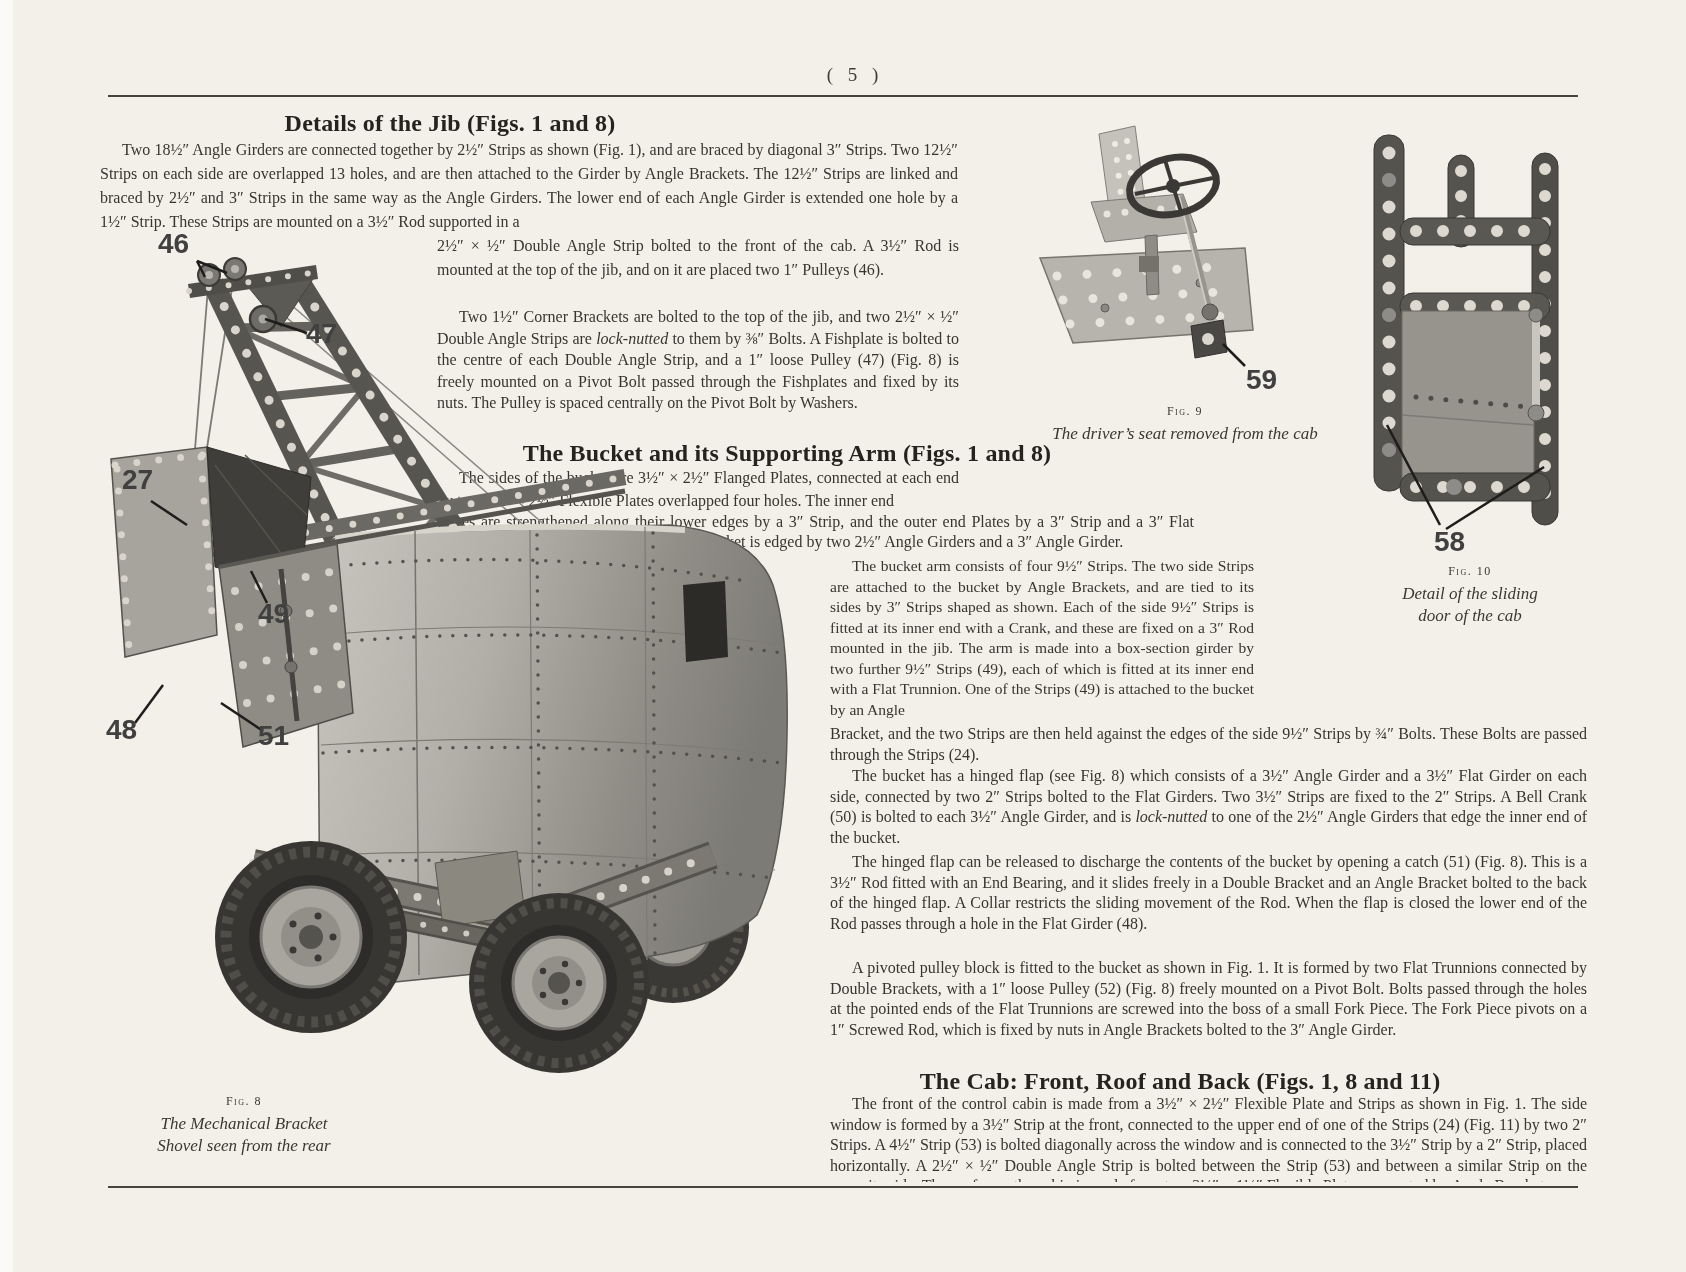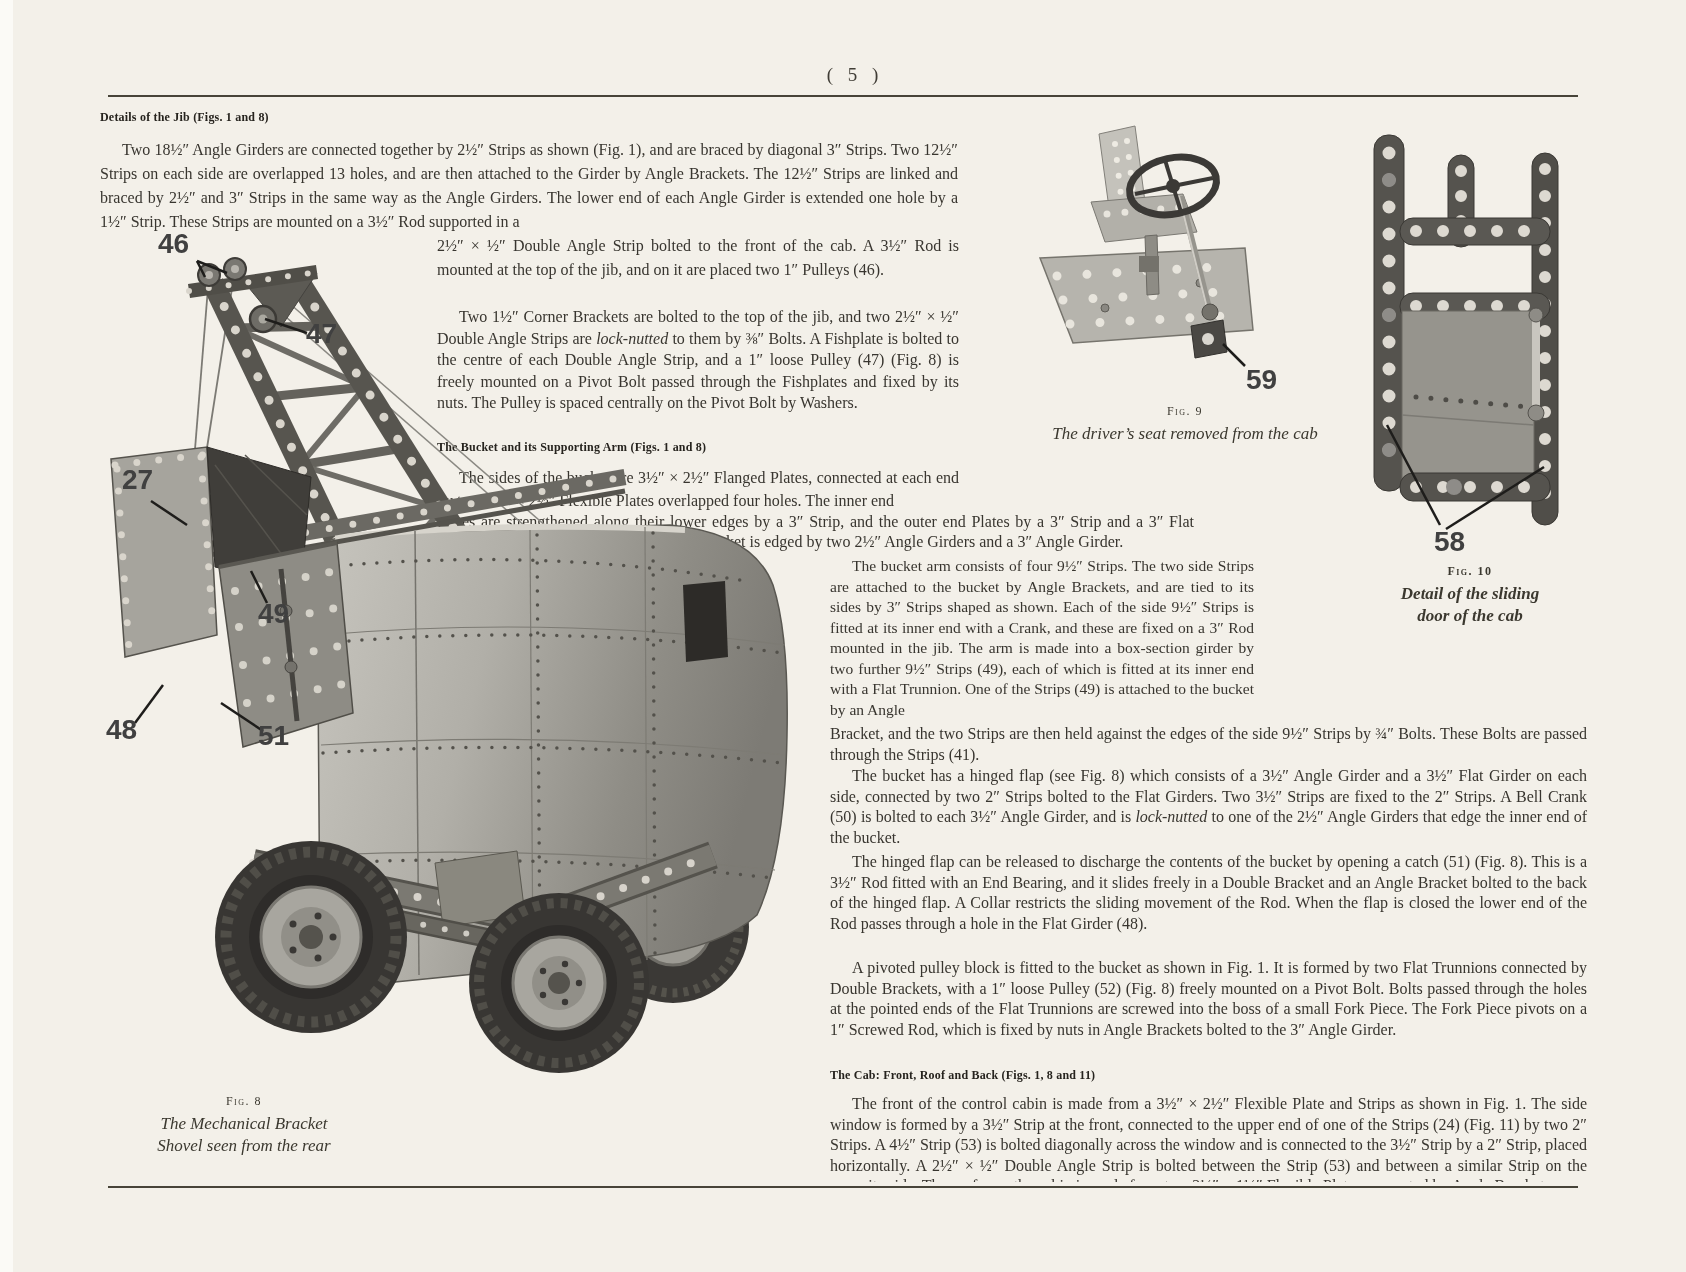--- a/index.html
+++ b/index.html
@@ -2,21 +2,21 @@
 <html><head>
 <meta charset="utf-8">
 <style>
   html,body { margin:0; padding:0; background:#dedbd3; }
   .page { position:relative; width:1686px; height:1272px; background:#f3f0e9;
           font-family:"Liberation Serif", serif; color:#38352f; overflow:hidden; }
   .abs { position:absolute; }
   .scan-edge { left:0; top:0; width:13px; height:1272px; background:#fbfaf6; }
   .pagenum { font-size:19px; letter-spacing:5px; color:#403d36; }
   .rule { background:#474439; height:2px; }
-  .h { font-weight:bold; font-size:12px; color:#26231e; letter-spacing:0.2px; }
+  .h { font-weight:bold; font-size:24px; color:#26231e; letter-spacing:0.2px;text-align:center; }
   .body { font-size:16px; text-align:justify; overflow:hidden; }
   .ind { text-indent:22px; }
   .em { font-style:italic; }
   .cap { text-align:center; font-style:italic; font-size:17px; line-height:22px; color:#3b382f; }
   .figlab { display:block; font-style:normal; font-variant:small-caps; letter-spacing:1.5px; font-size:12px; margin-bottom:1px; }
   .callout { font-family:"Liberation Sans", sans-serif; font-weight:bold; font-size:28px; color:#404040; }
   svg { display:block; }
 </style>
 </head>
 <body>
@@ -38,21 +38,21 @@
   <div class="abs body ind" style="left:437px;top:306px;width:522px;height:130px;line-height:21.5px;"><span>Two 1½″ Corner Brackets are bolted to the top of the jib, and two 2½″ × ½″ Double Angle Strips are </span><span class="em">lock-nutted</span><span> to them by ⅜″ Bolts. A Fishplate is bolted to the centre of each Double Angle Strip, and a 1″ loose Pulley (47) (Fig. 8) is freely mounted on a Pivot Bolt passed through the Fishplates and fixed by its nuts. The Pulley is spaced centrally on the Pivot Bolt by Washers.</span></div>
 
   <div class="abs h" style="left:437px;top:440px;width:700px;">The Bucket and its Supporting Arm (Figs. 1 and 8)</div>
 
   <div class="abs body ind" style="left:437px;top:466px;width:522px;height:48px;line-height:23px;">The sides of the bucket are 3½″ × 2½″ Flanged Plates, connected at each end by two 2½″ × 2½″ Flexible Plates overlapped four holes. The inner end</div>
 
   <div class="abs body" style="left:437px;top:512px;width:757px;height:42px;line-height:20px;">Plates are strengthened along their lower edges by a 3″ Strip, and the outer end Plates by a 3″ Strip and a 3″ Flat Girder (48) (Fig. 1). The inner end of the bucket is edged by two 2½″ Angle Girders and a 3″ Angle Girder.</div>
 
   <div class="abs body ind" style="left:830px;top:556px;width:424px;height:166px;line-height:20.5px;font-size:15.5px;">The bucket arm consists of four 9½″ Strips. The two side Strips are attached to the bucket by Angle Brackets, and are tied to its sides by 3″ Strips shaped as shown. Each of the side 9½″ Strips is fitted at its inner end with a Crank, and these are fixed on a 3″ Rod mounted in the jib. The arm is made into a box-section girder by two further 9½″ Strips (49), each of which is fitted at its inner end with a Flat Trunnion. One of the Strips (49) is attached to the bucket by an Angle</div>
 
-  <div class="abs body" style="left:830px;top:724px;width:757px;height:42px;line-height:20.5px;">Bracket, and the two Strips are then held against the edges of the side 9½″ Strips by ¾″ Bolts. These Bolts are passed through the Strips (41).</div>
+  <div class="abs body" style="left:830px;top:724px;width:757px;height:42px;line-height:20.5px;">Bracket, and the two Strips are then held against the edges of the side 9½″ Strips by ¾″ Bolts. These Bolts are passed through the Strips (24).</div>
 
   <div class="abs body ind" style="left:830px;top:766px;width:757px;height:84px;line-height:20.5px;"><span>The bucket has a hinged flap (see Fig. 8) which consists of a 3½″ Angle Girder and a 3½″ Flat Girder on each side, connected by two 2″ Strips bolted to the Flat Girders. Two 3½″ Strips are fixed to the 2″ Strips. A Bell Crank (50) is bolted to each 3½″ Angle Girder, and is </span><span class="em">lock-nutted</span><span> to one of the 2½″ Angle Girders that edge the inner end of the bucket.</span></div>
 
   <div class="abs body ind" style="left:830px;top:852px;width:757px;height:104px;line-height:20.5px;">The hinged flap can be released to discharge the contents of the bucket by opening a catch (51) (Fig. 8). This is a 3½″ Rod fitted with an End Bearing, and it slides freely in a Double Bracket and an Angle Bracket bolted to the back of the hinged flap. A Collar restricts the sliding movement of the Rod. When the flap is closed the lower end of the Rod passes through a hole in the Flat Girder (48).</div>
 
   <div class="abs body ind" style="left:830px;top:958px;width:757px;height:104px;line-height:20.5px;">A pivoted pulley block is fitted to the bucket as shown in Fig. 1. It is formed by two Flat Trunnions connected by Double Brackets, with a 1″ loose Pulley (52) (Fig. 8) freely mounted on a Pivot Bolt. Bolts passed through the holes at the pointed ends of the Flat Trunnions are screwed into the boss of a small Fork Piece. The Fork Piece pivots on a 1″ Screwed Rod, which is fixed by nuts in Angle Brackets bolted to the 3″ Angle Girder.</div>
 
   <div class="abs h" style="left:830px;top:1068px;width:700px;">The Cab: Front, Roof and Back (Figs. 1, 8 and 11)</div>
 
   <div class="abs body ind" style="left:830px;top:1094px;width:757px;height:88px;line-height:20.5px;">The front of the control cabin is made from a 3½″ × 2½″ Flexible Plate and Strips as shown in Fig. 1. The side window is formed by a 3½″ Strip at the front, connected to the upper end of one of the Strips (24) (Fig. 11) by two 2″ Strips. A 4½″ Strip (53) is bolted diagonally across the window and is connected to the 3½″ Strip by a 2″ Strip, placed horizontally. A 2½″ × ½″ Double Angle Strip is bolted between the Strip (53) and between a similar Strip on the opposite side. The roof over the cabin is made from two 2½″ × 1½″ Flexible Plates supported by Angle Brackets.</div>
@@ -263,19 +263,19 @@
     <line x1="56" y1="372" x2="180" y2="372" stroke="#ddd9d1" stroke-width="12" stroke-dasharray="0 27" stroke-linecap="round"></line>
     <circle cx="94" cy="372" r="8" fill="#8e8c88"></circle>
     <g stroke="#1e1d1b" stroke-width="2.5">
       <line x1="27" y1="310" x2="80" y2="410"></line>
       <line x1="184" y1="352" x2="86" y2="414"></line>
     </g>
   </svg>
 
   <div class="abs callout" style="left:1434px;top:526px;">58</div>
 
-  <div class="abs cap" style="left:1360px;top:560px;width:220px;font-weight:bold;">
+  <div class="abs cap" style="left:1360px;top:560px;width:220px;">
     <span class="figlab">Fig. 10</span>
     <span>Detail of the sliding</span><br>
     <span>door of the cab</span>
   </div>
 
 </div>
 
 </body></html>

